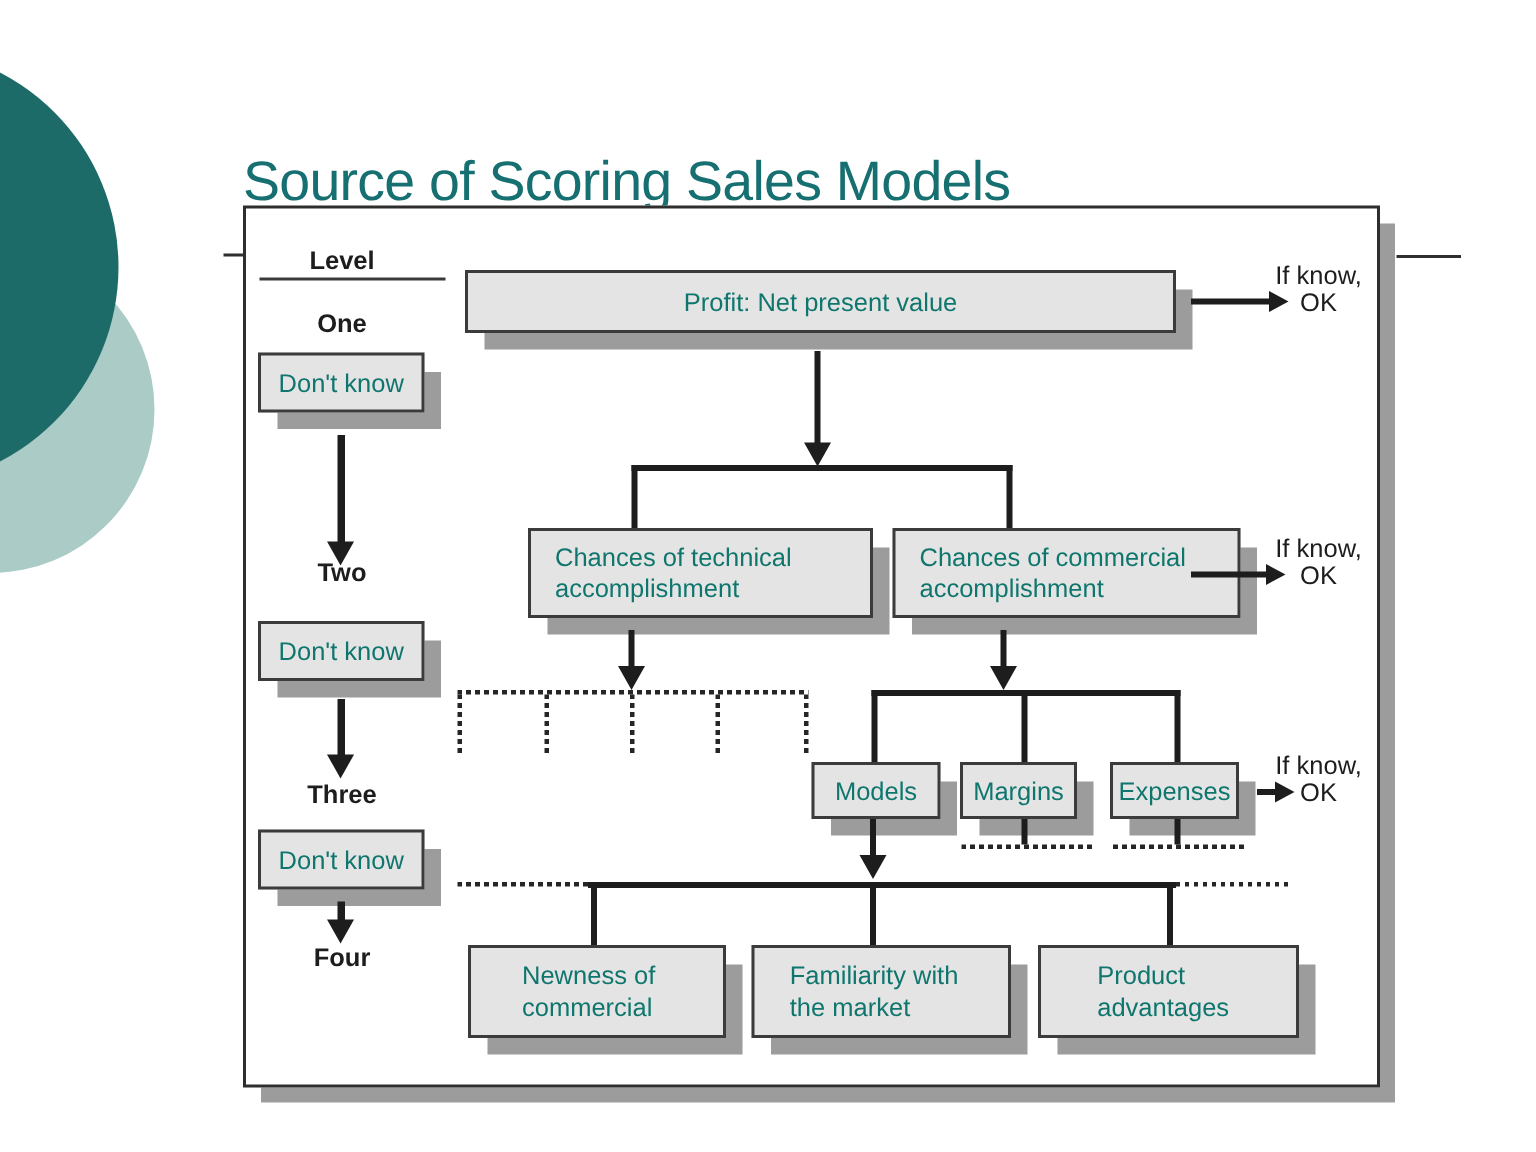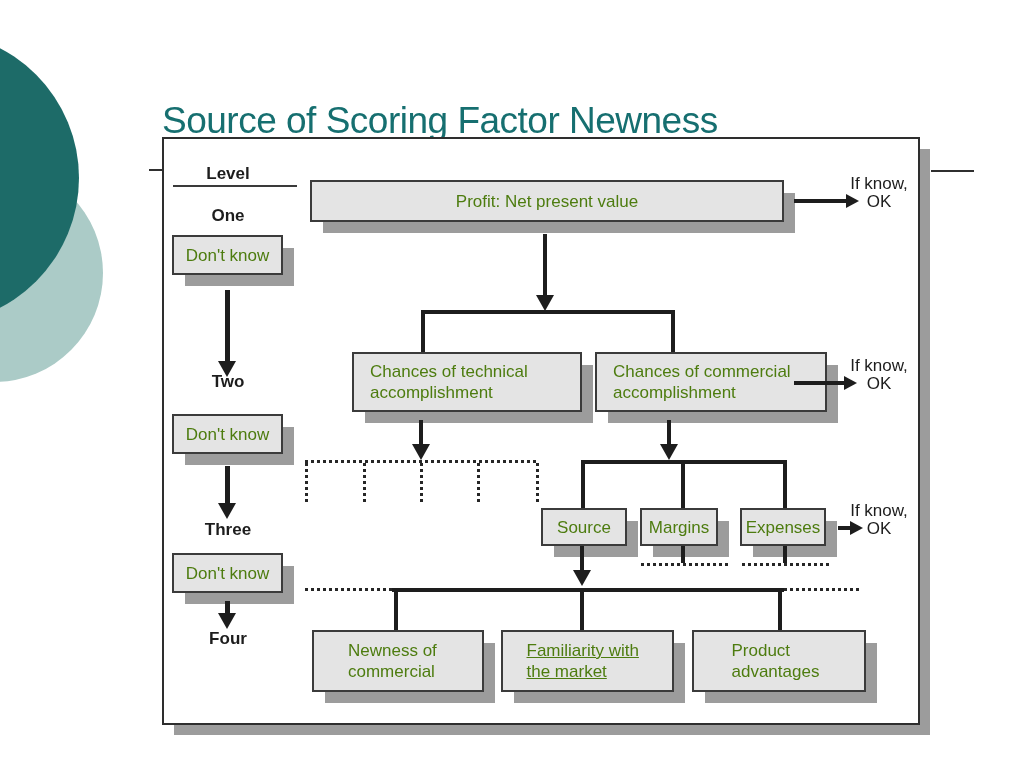--- a/index.html
+++ b/index.html
@@ -28,21 +28,21 @@
   #panel{
     left:162px;top:137px;width:754px;height:584px;background:#ffffff;
     border:2px solid #2e2e2e;box-shadow:11px 11px 0 -1px #9c9c9c;z-index:2;
   }
   #diagram{left:0;top:0;width:1024px;height:768px;z-index:4;}
 
   
   .nbox{
     background:#e4e4e4;border:2px solid #3b3b3b;box-shadow:12px 12px 0 -1px #9c9c9c;
     box-sizing:border-box;display:flex;align-items:center;justify-content:center;
-    font-size:17px;line-height:21px;color:#4d7c0f;
+    font-size:17px;line-height:21px;color:#0f766e;
   }
   .nbox.leftpad{justify-content:flex-start;padding-left:16px;margin-left:44px;}
   .inner{text-align:left;}
 
   
   .lvl{width:100px;text-align:center;font-weight:bold;font-size:17px;color:#1d1d1d;}
   .ifk{width:72px;text-align:center;font-size:17px;color:#1d1d1d;white-space:nowrap;}
 
   
   .hline{background:#1d1d1d;height:4px;}
@@ -58,21 +58,21 @@
   .dot-v{width:3px;background-image:repeating-linear-gradient(180deg,#262626 0 3px,transparent 3px 6px);}
 </style>
 </head>
 <body>
 
 <div id="slide">
 
   <div class="abs circle" id="circle-light"></div>
   <div class="abs circle" id="circle-dark"></div>
 
-  <div class="abs" id="title">Source of Scoring Factor Newness</div>
+  <div class="abs" id="title">Source of Scoring Sales Models</div>
 
   <div class="abs" id="panel"></div>
 
   <div class="abs rule" style="left:149px;top:169px;width:13px;"></div>
   <div class="abs rule" style="left:931px;top:170px;width:43px;"></div>
 
   <div class="abs" id="diagram">
 
     <div class="abs lvl" style="left:178px;top:164px;">Level</div>
     <div class="abs" style="left:173px;top:185px;width:124px;height:2px;background:#3a3a3a;"></div>
@@ -133,21 +133,21 @@
     <div class="abs dot-v" style="left:363px;top:463px;height:40px;"></div>
     <div class="abs dot-v" style="left:420px;top:463px;height:40px;"></div>
     <div class="abs dot-v" style="left:477px;top:463px;height:40px;"></div>
     <div class="abs dot-v" style="left:536px;top:463px;height:40px;"></div>
 
     <div class="abs hline" style="left:581px;top:460px;width:206px;"></div>
     <div class="abs vline" style="left:581px;top:460px;height:48px;"></div>
     <div class="abs vline" style="left:681px;top:460px;height:48px;"></div>
     <div class="abs vline" style="left:783px;top:460px;height:48px;"></div>
 
-    <div class="abs nbox" style="left:541px;top:508px;width:86px;height:38px;">Source</div>
+    <div class="abs nbox" style="left:541px;top:508px;width:86px;height:38px;">Models</div>
     <div class="abs nbox" style="left:640px;top:508px;width:78px;height:38px;">Margins</div>
     <div class="abs nbox" style="left:740px;top:508px;width:86px;height:38px;">Expenses</div>
 
     <div class="abs hline" style="left:838px;top:526px;width:12px;"></div>
     <div class="abs head-right" style="left:850px;top:521px;"></div>
     <div class="abs ifk" style="left:843px;top:501px;">If know,</div>
     <div class="abs ifk" style="left:843px;top:519px;">OK</div>
 
     <div class="abs vline" style="left:681px;top:546px;height:17px;"></div>
     <div class="abs dot-h" style="left:641px;top:563px;width:89px;"></div>
@@ -161,20 +161,20 @@
     <div class="abs hline" style="left:392px;top:588px;width:392px;"></div>
     <div class="abs dot-h" style="left:784px;top:588px;width:78px;"></div>
     <div class="abs vline" style="left:394px;top:588px;height:42px;"></div>
     <div class="abs vline" style="left:580px;top:588px;height:42px;"></div>
     <div class="abs vline" style="left:778px;top:588px;height:42px;"></div>
 
     <div class="abs nbox" style="left:312px;top:630px;width:172px;height:62px;">
       <span class="inner" style="width:100px;">Newness of commercial</span>
     </div>
     <div class="abs nbox" style="left:501px;top:630px;width:173px;height:62px;">
-      <span class="inner" style="width:122px;text-decoration:underline;">Familiarity with the market</span>
+      <span class="inner" style="width:122px;">Familiarity with the market</span>
     </div>
     <div class="abs nbox" style="left:692px;top:630px;width:174px;height:62px;">
       <span class="inner" style="width:95px;">Product advantages</span>
     </div>
 
   </div>
 </div>
 
 </body></html>

